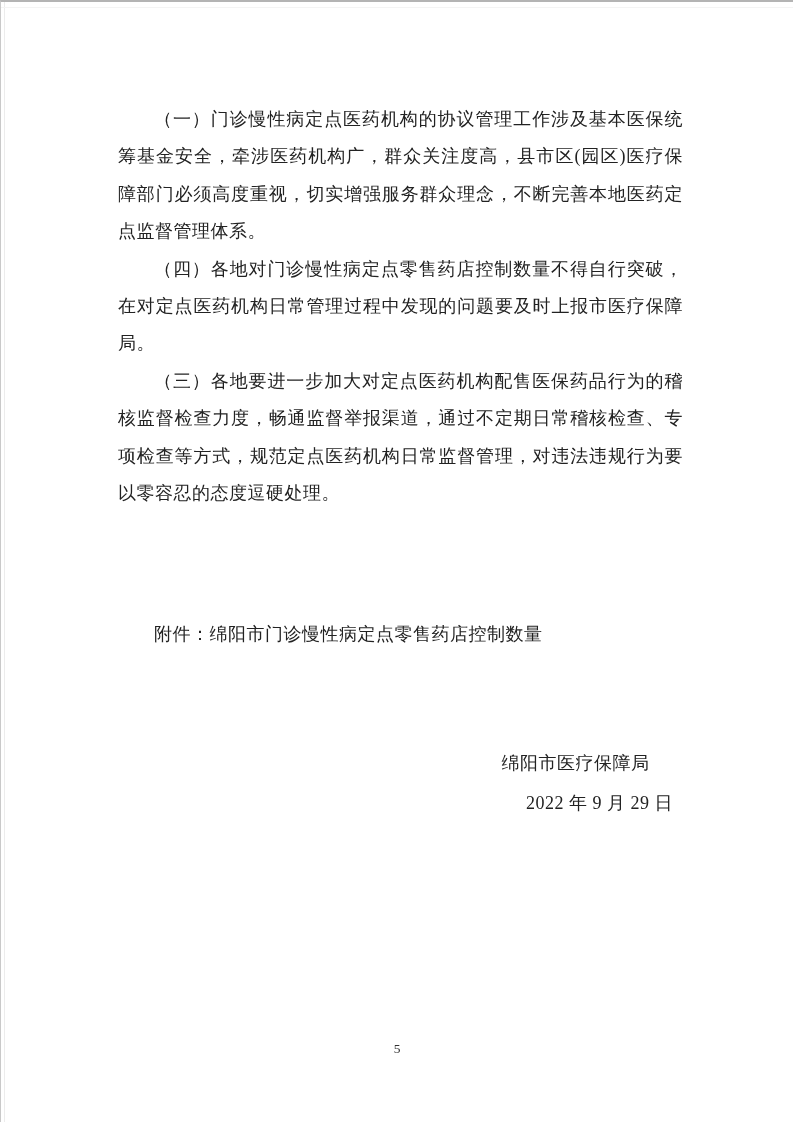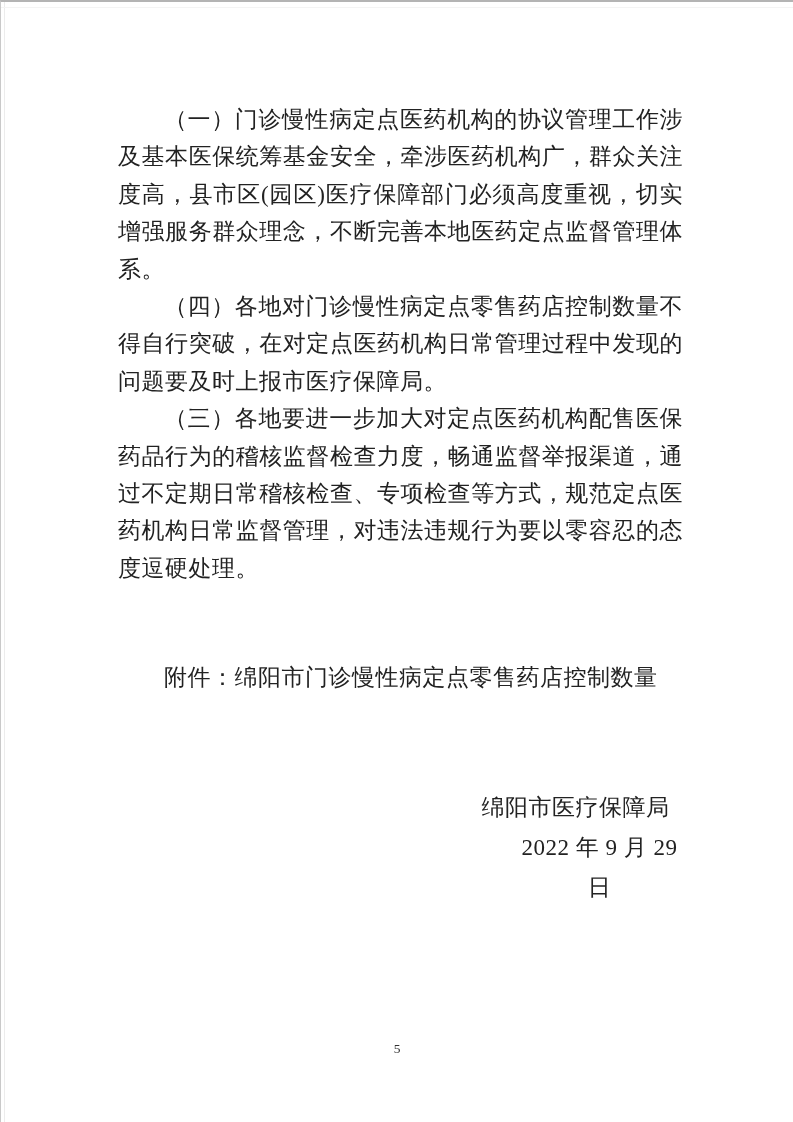--- a/index.html
+++ b/index.html
@@ -36,34 +36,33 @@
     top: 5px;
     height: 1px;
     background: #f4f4f4;
   }
   .content {
     position: absolute;
     left: 117px;
     top: 99px;
     width: 565px;
     color: #222222;
-    font-size: 23px;
+    font-size: 18px;
     line-height: 37.4px;
     text-align: justify;
     letter-spacing: 0.5px;
   }
   .body-para {
     margin: 0;
     text-indent: 2em;
   }
   .attachment {
-    margin: 74px 0 0 0;
+    margin: 104px 0 0 0;
     text-indent: 2em;
     text-align: left;
-    font-family: Liberation Mono, monospace;
   }
   .signature {
     margin-top: 89px;
     margin-left: 350px;
     line-height: 40px;
     text-align: center;
   }
   .signature .issuer {
     letter-spacing: 0.5px;
   }

